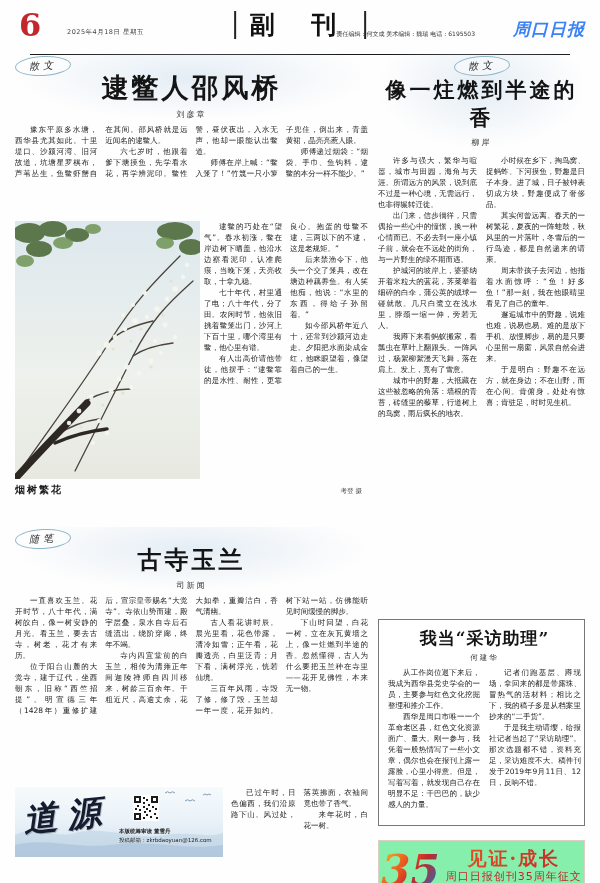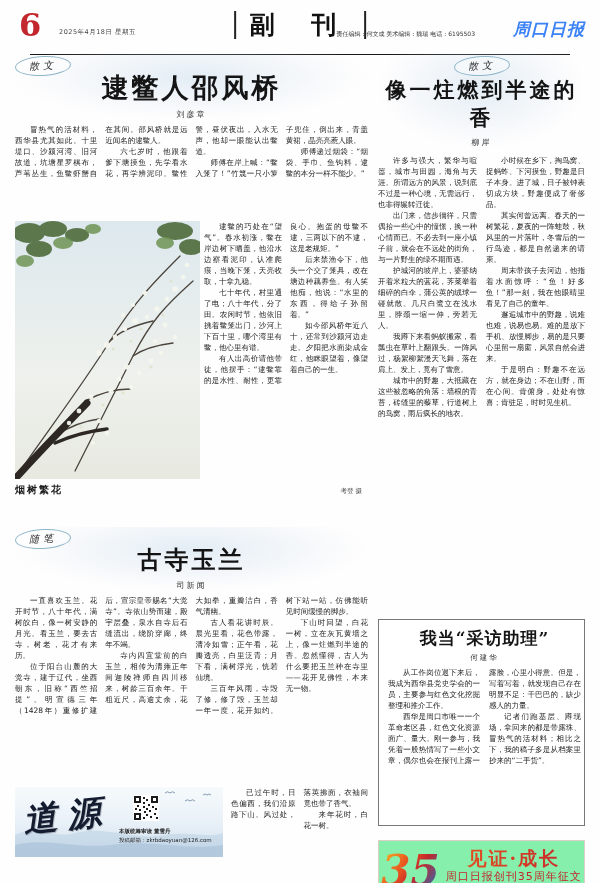--- a/index.html
+++ b/index.html
@@ -2,21 +2,21 @@
 <html><head>
 <meta charset="utf-8">
 <style>
   html,body{margin:0;padding:0;background:#ffffff;}
   .page{position:relative;width:600px;height:883px;background:#fffefe;overflow:hidden;
         font-family:"DejaVu Sans",sans-serif;color:#1c1c1c;}
   
   .header{position:absolute;top:6px;left:15px;right:15px;height:40px;}
   .page-num{position:absolute;left:4px;top:2px;font-size:32px;font-weight:bold;
             color:#c2272d;font-family:"DejaVu Serif",serif;line-height:34px;}
-  .date{position:absolute;left:44px;top:22px;font-size:6.5px;color:#444;letter-spacing:.5px;}
+  .date{position:absolute;left:52px;top:22px;font-size:6.5px;color:#444;letter-spacing:.5px;}
   .section-wrap{position:absolute;left:50%;top:2px;transform:translateX(-50%);
                 display:flex;align-items:center;gap:14px;}
   .vbar{width:1.5px;height:28px;background:#222;}
   .section-title{font-size:25px;font-weight:bold;font-family:"DejaVu Serif",serif;
                  letter-spacing:14px;color:#111;white-space:nowrap;}
   .staff{position:absolute;right:110px;top:24px;font-size:6px;color:#333;white-space:nowrap;}
   .masthead{position:absolute;right:0;top:12px;font-size:17px;font-weight:bold;
             font-style:italic;color:#3b82f6;font-family:"DejaVu Serif",serif;letter-spacing:1px;}
   .header-rule{position:absolute;top:48px;left:15px;right:15px;height:0;border-top:1.6px solid #1a1a1a;}
   
@@ -100,21 +100,21 @@
 
   <div class="col-left">
 
     <div>
       <div class="title-wash">
         <span class="label-oval">散文</span>
         <div class="art-title a1-title">逮鳖人邵风桥</div>
         <div class="art-author">刘彦章</div>
       </div>
       <div class="bodytext a1-top">
-          <p>冒热气的活材料，西华县尤其如此。十里堤口、沙颍河湾、旧河故道，坑塘星罗棋布，芦苇丛生，鱼鳖虾蟹自在其间。邵风桥就是远近闻名的逮鳖人。</p>
+          <p>豫东平原多水塘，西华县尤其如此。十里堤口、沙颍河湾、旧河故道，坑塘星罗棋布，芦苇丛生，鱼鳖虾蟹自在其间。邵风桥就是远近闻名的逮鳖人。</p>
           <p>六七岁时，他跟着爹下塘摸鱼，先学看水花，再学辨泥印。鳖性警，昼伏夜出，入水无声，他却一眼能认出鳖道。</p>
           <p>师傅在岸上喊：“鳖入笼了！”竹篾一只小箩子兜住，倒出来，青盖黄裙，晶亮亮惹人眼。</p>
           <p>师傅递过烟袋：“烟袋、手巾、鱼钩料，逮鳖的本分一样不能少。”</p>
         </div>
       <div class="a1-mid">
         <div class="photo-box">
           <svg width="185" height="258" viewBox="0 0 185 258" xmlns="http://www.w3.org/2000/svg">
             <defs>
               <linearGradient id="sky" x1="0" y1="0" x2="0" y2="1">
                 <stop offset="0" stop-color="#dde8ee"></stop>
@@ -305,20 +305,21 @@
         </div>
     </div>
 
     <div class="a4-box">
       <div class="art-title a4-title">我当“采访助理”</div>
       <div class="art-author a4-author">何建华</div>
       <div class="bodytext a4-body">
           <p>从工作岗位退下来后，我成为西华县党史学会的一员，主要参与红色文化挖掘整理和推介工作。</p>
           <p>西华是周口市唯一一个革命老区县，红色文化资源面广、量大。刚一参与，我凭着一股热情写了一些小文章，偶尔也会在报刊上露一露脸，心里小得意。但是，写着写着，就发现自己存在明显不足：干巴巴的，缺少感人的力量。</p>
           <p>记者们跑基层、蹲现场，拿回来的都是带露珠、冒热气的活材料；相比之下，我的稿子多是从档案里抄来的“二手货”。</p>
+          <p>于是我主动请缨，给报社记者当起了“采访助理”。那次选题都不错，资料充足，采访难度不大。稿件刊发于2019年9月11日、12日，反响不错。</p>
         </div>
     </div>
 
     <div class="badge-box">
       <div class="badge-num">35</div>
       <div class="badge-right">
         <div class="badge-head">见证·成长</div>
         <div class="badge-sub">周口日报创刊35周年征文</div>
         <div class="badge-dates">1990.8.1—2025.8.1</div>
       </div>

